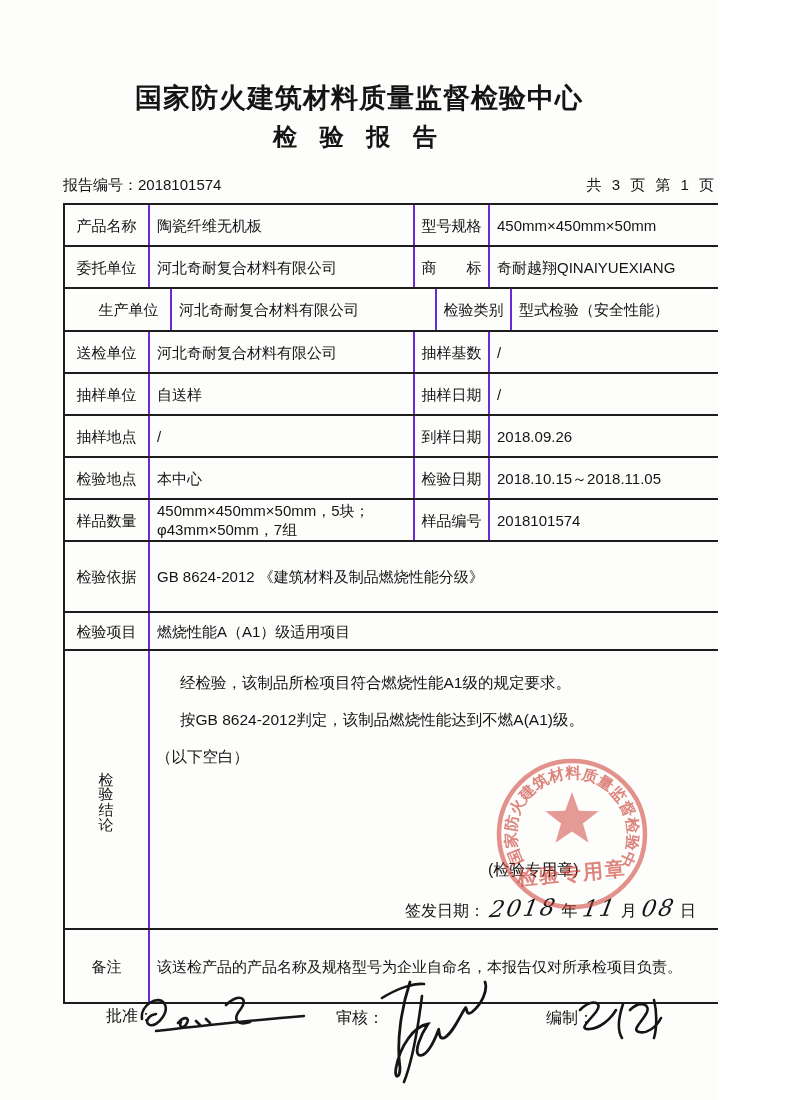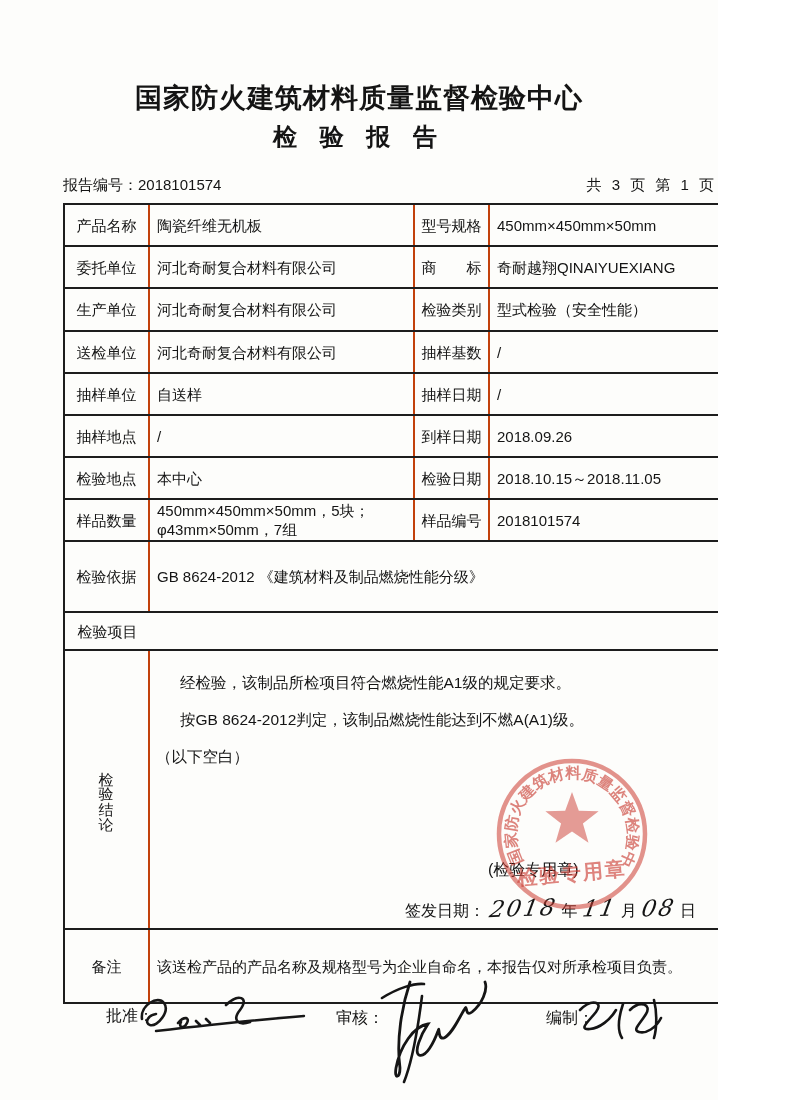--- a/index.html
+++ b/index.html
@@ -8,27 +8,27 @@
   .org-title{position:absolute;top:80px;left:0;width:100%;text-align:center;
              font-size:27px;font-weight:bold;letter-spacing:1px;}
   .doc-title{position:absolute;top:121px;left:0;width:100%;text-align:center;
              font-size:24px;font-weight:bold;letter-spacing:8px;}
   .meta-row{position:absolute;top:176px;left:63px;width:654px;display:flex;
             justify-content:space-between;font-size:15px;}
   .page-info{letter-spacing:3px;margin-left:8px;}
   .tbl{position:absolute;top:203px;left:63px;width:654px;border:2px solid #1d1d1d;}
   .row{display:flex;border-bottom:2px solid #1d1d1d;}
   .row:last-child{border-bottom:none;}
-  .cell{border-right:2px solid #c2410c;display:flex;align-items:center;
+  .cell{border-right:2px solid #6d28d9;display:flex;align-items:center;
         box-sizing:border-box;font-size:15px;line-height:19px;}
   .cell:last-child{border-right:none;}
   .lab{justify-content:center;text-align:center;}
   .val{padding:2px 7px;}
   .w1{width:85px;}.w2{width:265px;}.w3{width:75px;}.w4{flex:1;}
-  .h40{height:40px;}.h41{height:41px;}.h69{height:69px;}.h36{height:36px;}
+  .h40{height:40px;}.h41{height:41px;padding-left:22px;}.h69{height:69px;}.h36{height:36px;}
   .h277{height:277px;}.h72{height:72px;}
   .vert{writing-mode:vertical-lr;text-orientation:upright;letter-spacing:15px;line-height:1;}
   .concl-body{position:relative;display:block;padding:22px 12px 0 6px;}
   .cl{margin:0 0 17px;line-height:20px;font-size:15.5px;}
   .ind{text-indent:24px;}
   .seal-note{position:absolute;left:338px;top:209px;font-size:16px;white-space:nowrap;}
   .sign-line{position:absolute;left:255px;top:246px;font-size:16px;white-space:nowrap;
              display:flex;align-items:baseline;gap:5px;}
   .hw{font-family:"DejaVu Serif",serif;font-style:italic;display:inline-block;
       font-size:23px;transform:skewX(-12deg) rotate(-2deg);letter-spacing:2px;line-height:1;}
@@ -100,20 +100,21 @@
       <div class="cell val w4">2018101574</div>
     </div>
 
     <div class="row h69">
       <div class="cell lab w1">检验依据</div>
       <div class="cell val w4">GB 8624-2012 《建筑材料及制品燃烧性能分级》</div>
     </div>
 
     <div class="row h36">
       <div class="cell lab w1">检验项目</div>
+      <div class="cell val w4">燃烧性能A（A1）级适用项目</div>
     </div>
 
     <div class="row h277">
       <div class="cell lab w1">
         <span class="vert">检验结论</span>
       </div>
       <div class="cell w4 concl-body">
         <p class="cl ind">经检验，该制品所检项目符合燃烧性能A1级的规定要求。</p>
         <p class="cl ind">按GB 8624-2012判定，该制品燃烧性能达到不燃A(A1)级。</p>
         <p class="cl">（以下空白）</p>

